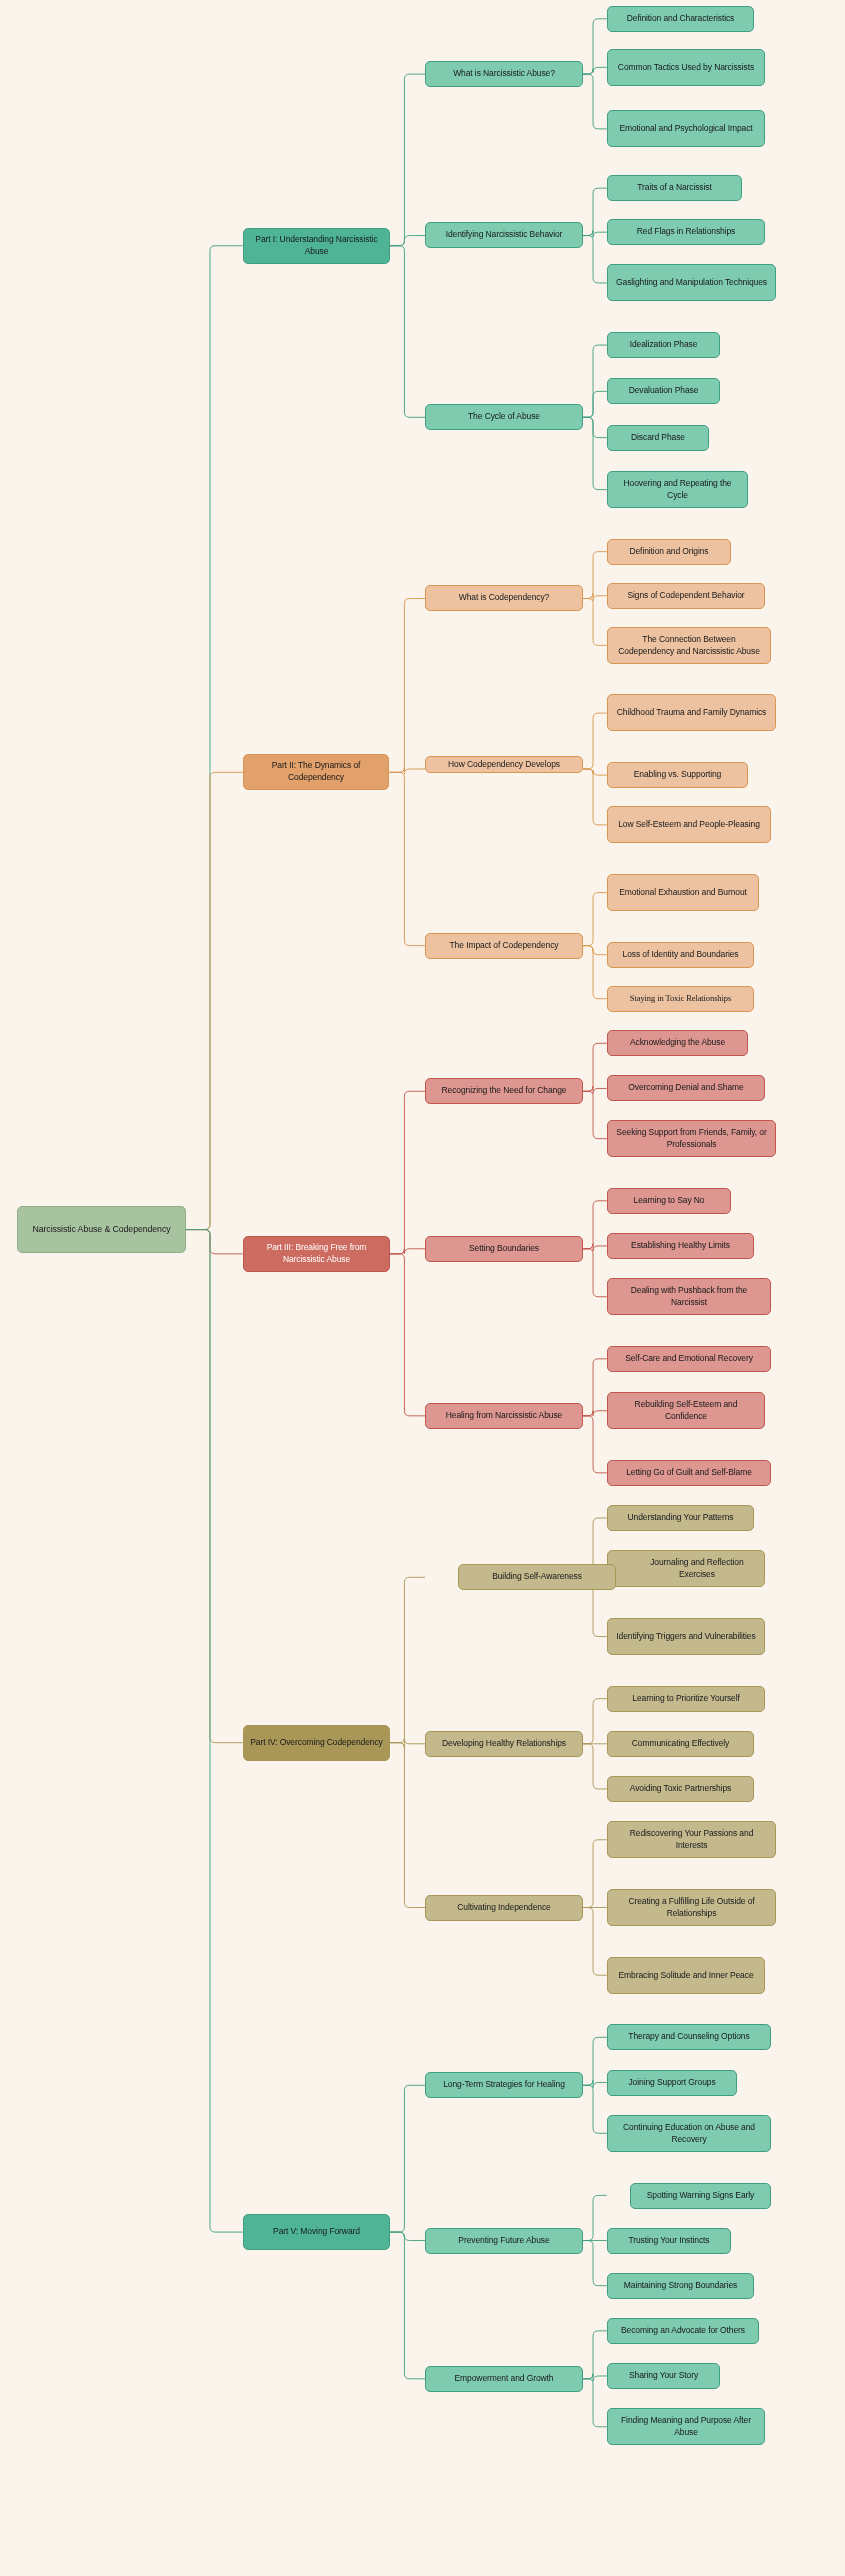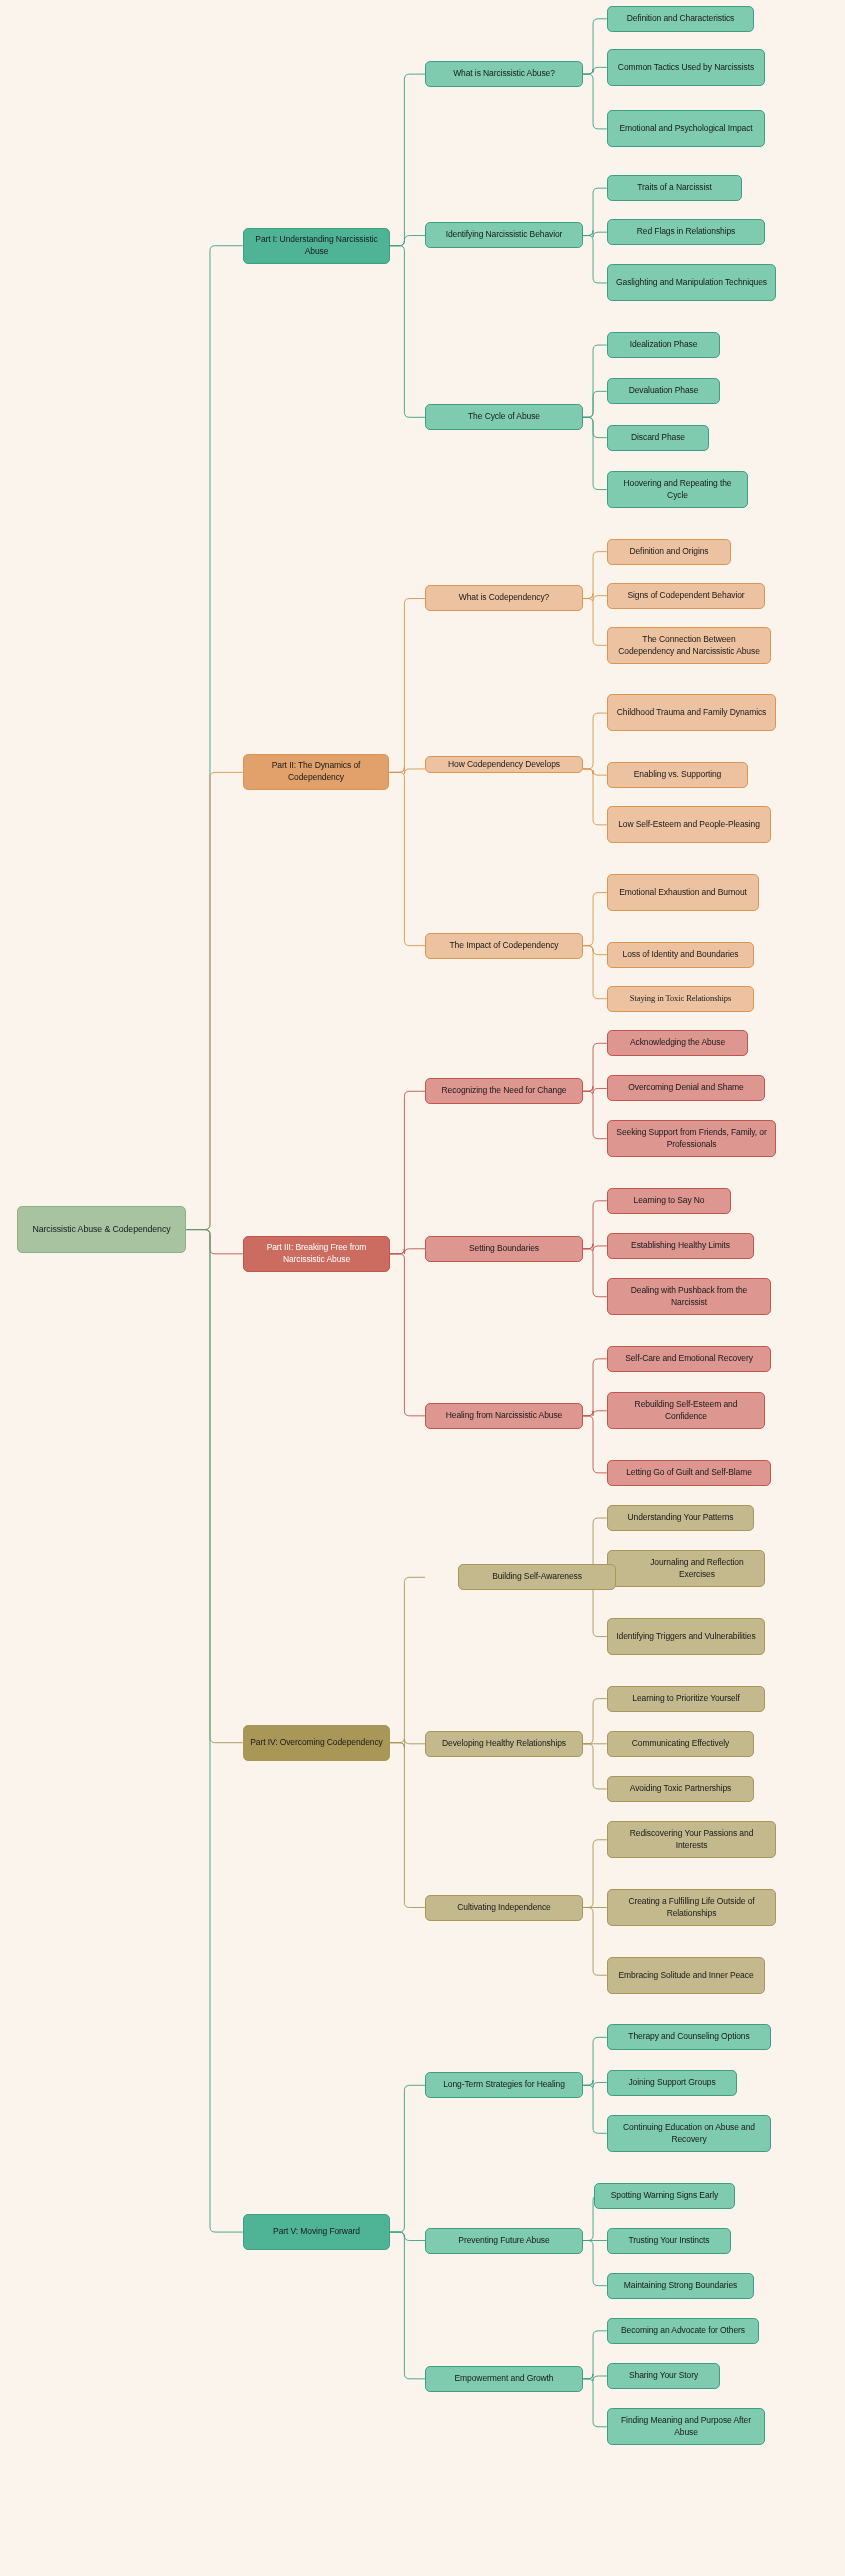--- a/index.html
+++ b/index.html
@@ -263,21 +263,21 @@
     </div>
     <div class="node " style="left: 607px; top: 2070px; width: 130px; height: 26px; background: rgb(126, 203, 176); border: 0.6px solid rgb(63, 158, 130);">
       <span>Joining Support Groups</span>
     </div>
     <div class="node " style="left: 607px; top: 2115px; width: 164px; height: 37px; background: rgb(126, 203, 176); border: 0.6px solid rgb(63, 158, 130);">
       <span>Continuing Education on Abuse and Recovery</span>
     </div>
     <div class="node " style="left: 425px; top: 2072px; width: 158px; height: 26px; background: rgb(126, 203, 176); border: 0.6px solid rgb(63, 158, 130);">
       <span>Long-Term Strategies for Healing</span>
     </div>
-    <div class="node " style="left: 594px; top: 2183px; width: 141px; height: 26px; background: rgb(126, 203, 176); border: 0.6px solid rgb(63, 158, 130);">
+    <div class="node " style="left: 630px; top: 2183px; width: 141px; height: 26px; background: rgb(126, 203, 176); border: 0.6px solid rgb(63, 158, 130);">
       <span>Spotting Warning Signs Early</span>
     </div>
     <div class="node " style="left: 607px; top: 2228px; width: 124px; height: 26px; background: rgb(126, 203, 176); border: 0.6px solid rgb(63, 158, 130);">
       <span>Trusting Your Instincts</span>
     </div>
     <div class="node " style="left: 607px; top: 2273px; width: 147px; height: 26px; background: rgb(126, 203, 176); border: 0.6px solid rgb(63, 158, 130);">
       <span>Maintaining Strong Boundaries</span>
     </div>
     <div class="node " style="left: 425px; top: 2228px; width: 158px; height: 26px; background: rgb(126, 203, 176); border: 0.6px solid rgb(63, 158, 130);">
       <span>Preventing Future Abuse</span>

